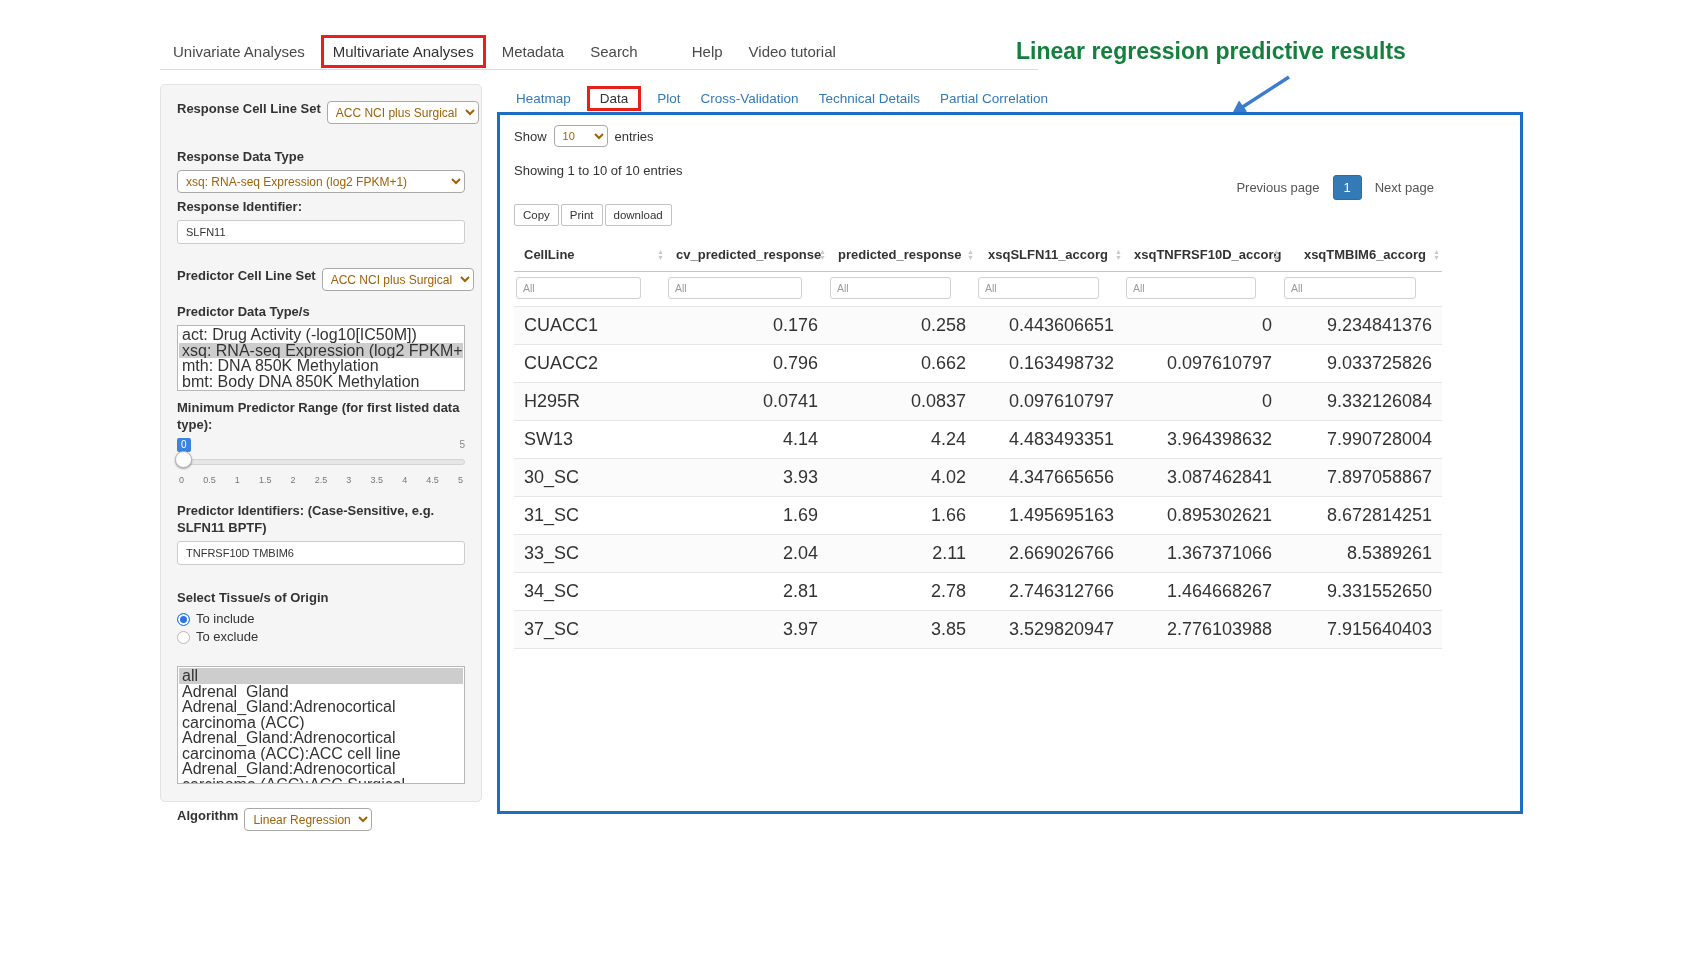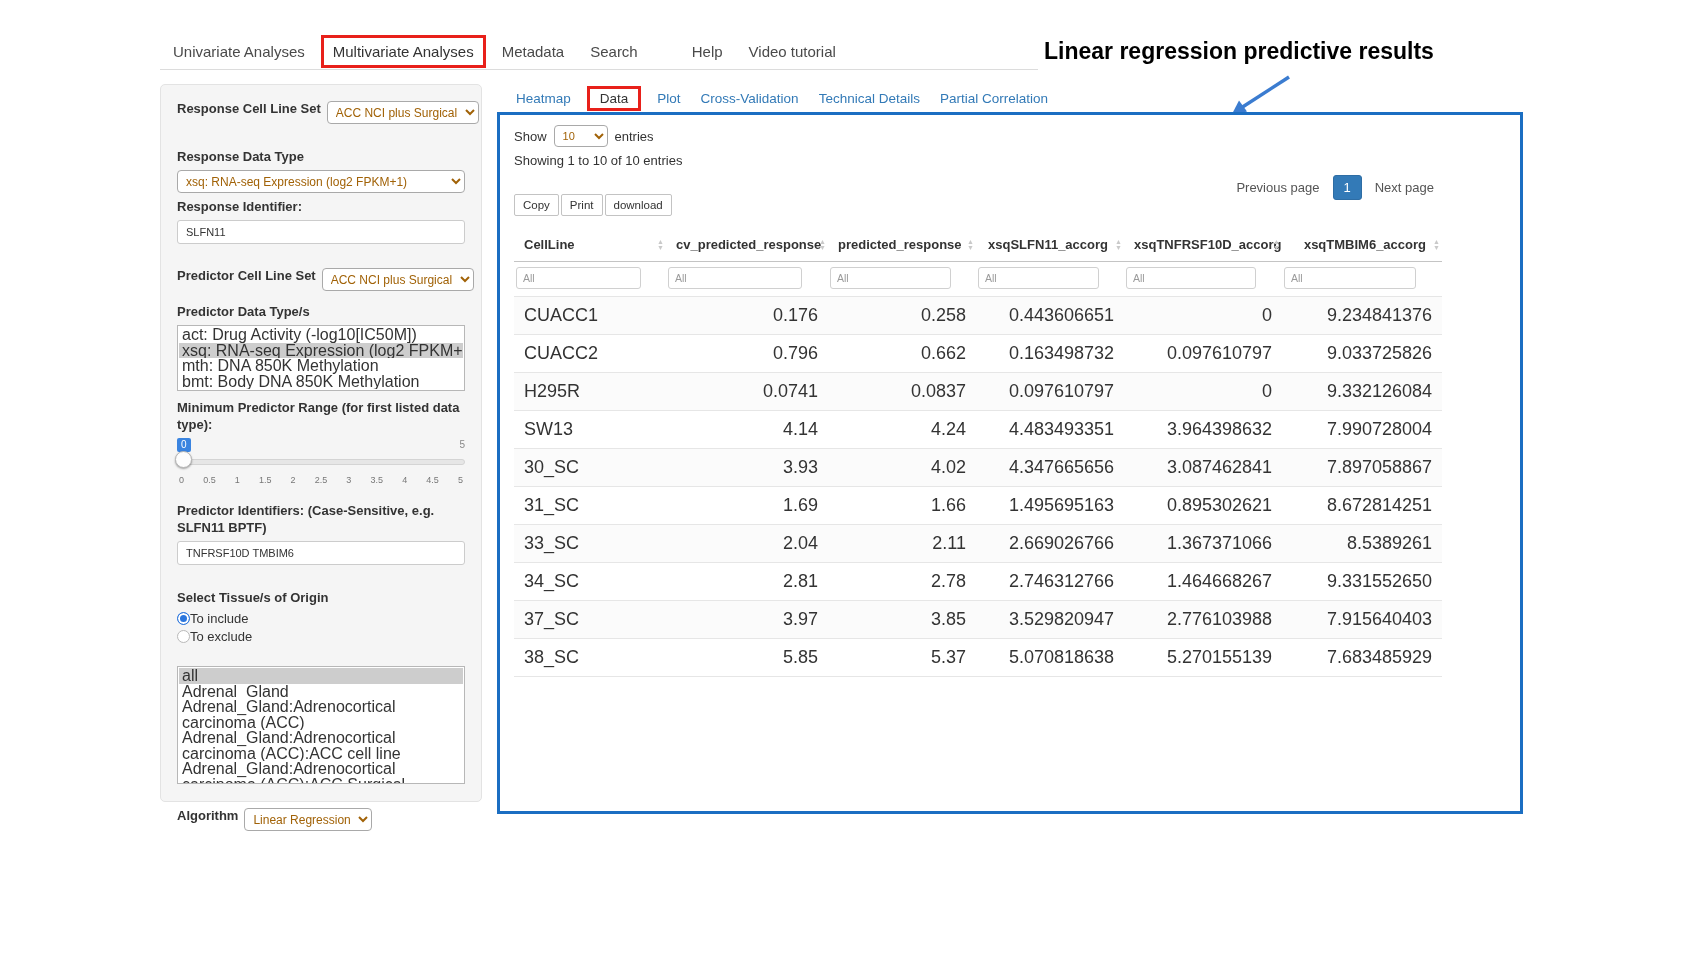--- a/index.html
+++ b/index.html
@@ -10,21 +10,21 @@
 
   
   .top-nav { position:absolute; left:160px; top:34px; width:878px; height:36px;
              display:flex; align-items:center; border-bottom:1px solid #dcdcdc;
              font-size:15px; color:#4a4a4a; }
   .nav-item { padding:5px 13px; cursor:pointer; white-space:nowrap; }
   .nav-item.red-annot { border:3px solid #e8201a; padding:5px 9px; margin:0 3px; color:#333; }
   .nav-item[data-name="nav-item-help"] { margin-left:28px; }
 
   
-  .annot-title { position:absolute; left:1044px; top:38px; font-size:23px; font-weight:bold; color:#000000; }
+  .annot-title { position:absolute; left:1016px; top:38px; font-size:23px; font-weight:bold; color:#15803d; }
   .annot-arrow { position:absolute; left:1228px; top:72px; }
 
   
   .sidebar { position:absolute; left:160px; top:84px; width:322px; height:718px;
              background:#f5f5f5; border:1px solid #e3e3e3; border-radius:5px;
              padding:16px 16px; font-size:13px; color:#333; }
   .sb-label { font-weight:bold; margin:0 0 5px; line-height:17px; }
   .inline-row { display:flex; align-items:flex-start; gap:6px; font-weight:bold; white-space:nowrap; }
   .sel { font-size:12px; border:1px solid #a9a9a9; border-radius:4px; background:#fff;
          height:23px; padding:1px 4px; font-family:inherit; color:#a16207; }
@@ -44,40 +44,40 @@
   .slider-max { position:absolute; right:0; top:1px; font-size:10px; color:#888; }
   .slider-track { position:absolute; left:0; right:0; top:21px; height:6px;
                   background:#e6e6e6; border:1px solid #d4d4d4; border-radius:4px; }
   .slider-handle { position:absolute; left:-2px; top:13px; width:17px; height:17px; border-radius:50%;
                    background:#fdfdfd; border:1px solid #b5b5b5; box-shadow:0 1px 2px rgba(0,0,0,.35); }
   .slider-ticks { position:absolute; left:2px; right:2px; top:37px; display:flex;
                   justify-content:space-between; font-size:9px; color:#777; }
 
   
   .radio-group { margin:2px 0 22px; }
-  .radio-row { display:flex; align-items:center; gap:0; margin:3px 0; cursor:pointer; font-weight:normal; }
+  .radio-row { display:flex; align-items:flex-end; gap:6px; margin:3px 0; cursor:pointer; font-weight:normal; }
   .radio-dot { width:13px; height:13px; border-radius:50%; border:1px solid #b9b9b9; background:#fff; flex:0 0 auto; }
   .radio-dot.checked { background:#2b76dd; border-color:#2b76dd; box-shadow:inset 0 0 0 2px #fff; background-clip:padding-box; background:#2b76dd; }
 
   .sec-gap-lg { height:24px; }
   .sec-gap-md { height:12px; }
 
   
   .tabs { position:absolute; left:506px; top:86px; display:flex; align-items:center; font-size:13.5px; }
   .tab { color:#337ab7; padding:5px 10px; cursor:pointer; white-space:nowrap; }
   .tab.active { color:#333; }
   .tab.red-annot { border:3px solid #e8201a; padding:2px 10px; margin:0 6px; }
 
   
   .main-box { position:absolute; left:497px; top:112px; width:1026px; height:702px;
               border:3px solid #1b6ec2; background:#fff; padding:10px 14px; font-size:13px; }
   .inner { position:relative; width:928px; }
   .show-row { display:flex; align-items:center; gap:7px; font-size:13px; }
   .show-sel { width:54px; height:22px; font-size:11px; }
-  .info { margin-top:6px; font-size:13px; }
+  .info { margin-top:16px; font-size:13px; }
   .pagination { position:absolute; right:0; top:50px; display:flex; align-items:center; font-size:13px; color:#555; }
   .page-btn { padding:5px 8px; cursor:pointer;text-align:right; }
   .page-num { background:#337ab7; color:#fff; padding:4px 10px; border-radius:3px; margin:0 5px;
               border:1px solid #2e6da4; cursor:pointer; }
   .toolbar { margin-top:26px; }
   .dt-btn { font-size:11.5px; padding:4px 8px; border:1px solid #c3c3c3; background:#fff;
             border-radius:2px; margin-right:2px; color:#333; font-family:inherit; cursor:pointer; }
 
   
   .data-table { border-collapse:collapse; margin-top:12px; width:928px; table-layout:fixed; }
@@ -323,27 +323,19 @@
               <td class="cell-num" data-name="cell">9.331552650</td>
             </tr>
             <tr class="data-row" data-name="table-row">
               <td class="cell-left" data-name="cell">37_SC</td>
               <td class="cell-num" data-name="cell">3.97</td>
               <td class="cell-num" data-name="cell">3.85</td>
               <td class="cell-num" data-name="cell">3.529820947</td>
               <td class="cell-num" data-name="cell">2.776103988</td>
               <td class="cell-num" data-name="cell">7.915640403</td>
             </tr>
-            <tr class="data-row" data-name="table-row">
-              <td class="cell-left" data-name="cell">38_SC</td>
-              <td class="cell-num" data-name="cell">5.85</td>
-              <td class="cell-num" data-name="cell">5.37</td>
-              <td class="cell-num" data-name="cell">5.070818638</td>
-              <td class="cell-num" data-name="cell">5.270155139</td>
-              <td class="cell-num" data-name="cell">7.683485929</td>
-            </tr>
           </tbody>
       </table>
 
     </div>
   </div>
 
 </div>
 
 </body></html>

